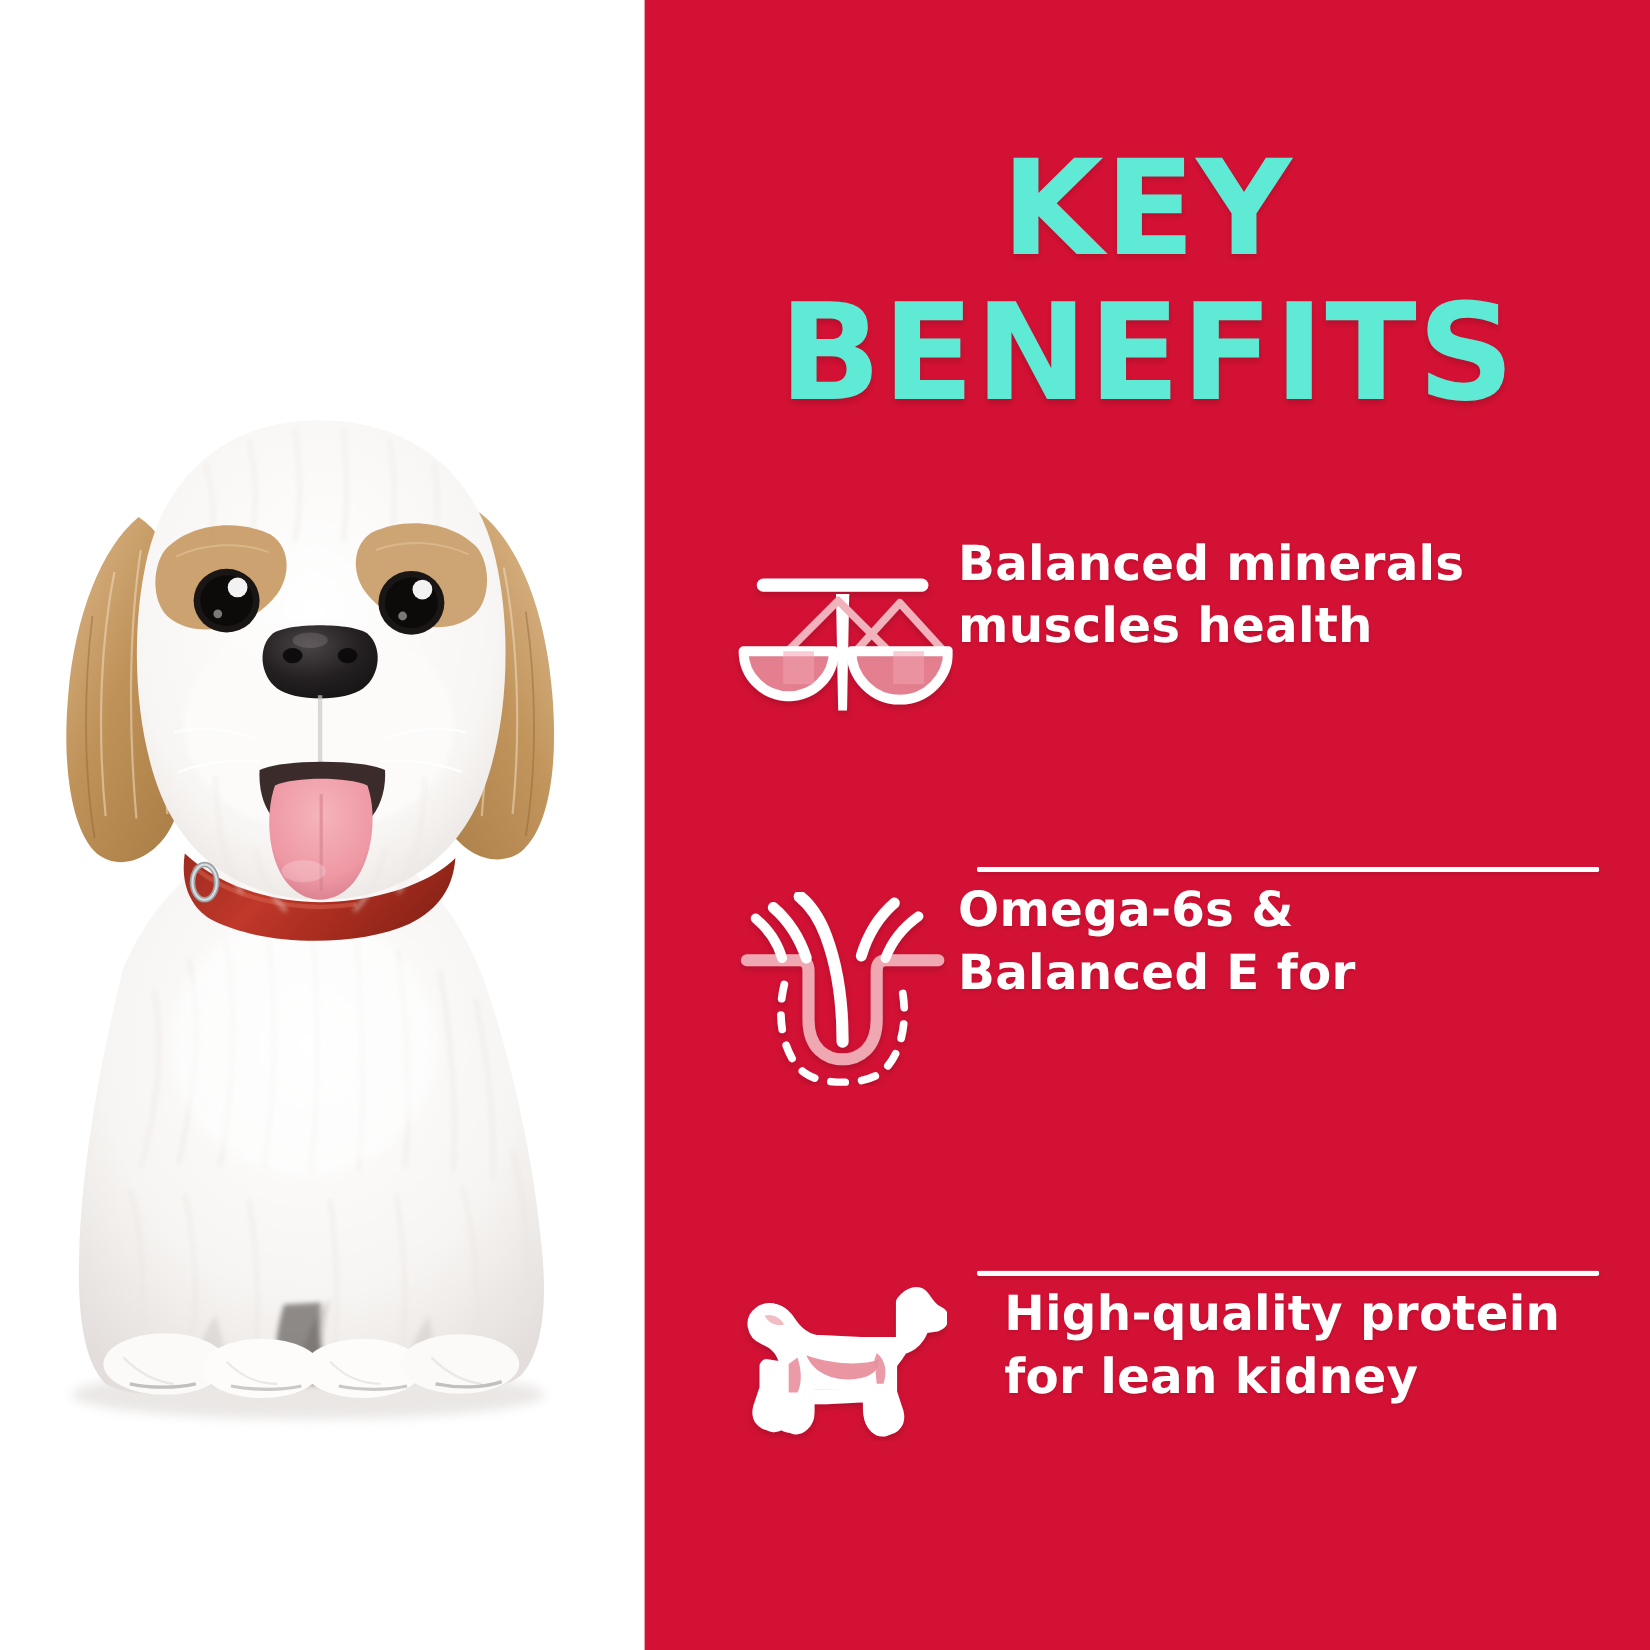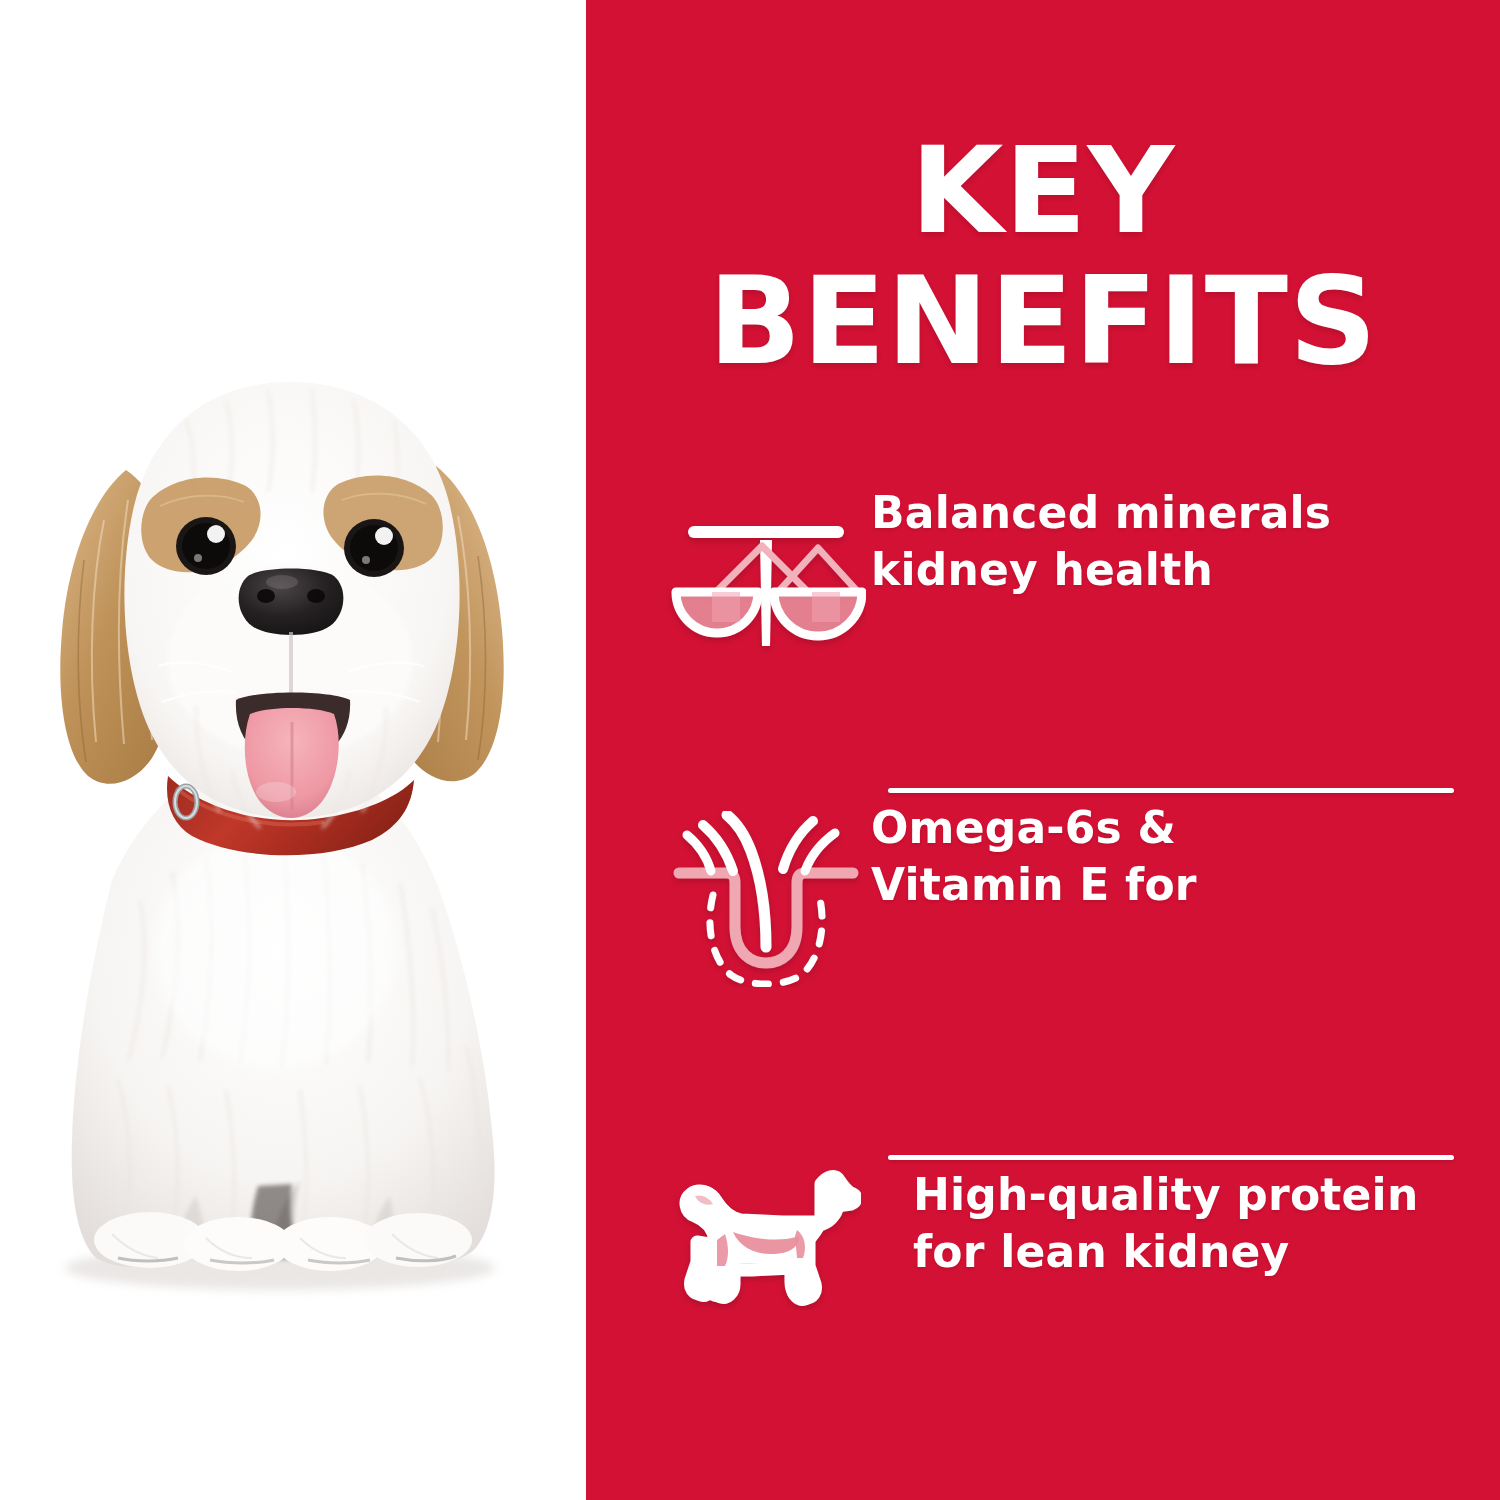--- a/index.html
+++ b/index.html
@@ -50,21 +50,21 @@
     height: 1500px;
     background: #d21134;
   }
 
   .panel-title {
     position: absolute;
     left: 0;
     top: 126px;
     width: 914px;
     text-align: center;
-    color: #ffffff;
+    color: #5eead4;
     font-family: "DejaVu Sans", "Liberation Sans", sans-serif;
     font-weight: 700;
     font-size: 120px;
     line-height: 1.08;
     letter-spacing: 1px;
     text-shadow: 0 3px 5px rgba(0,0,0,0.13);
   }
   .panel-title .title-line { display: block; white-space: nowrap; }
   .panel-title .title-line.l2 { font-size: 122px; }
 
@@ -382,21 +382,21 @@
               <path d="M108 88 L152 44 L196 88" stroke="#f2b2bb" stroke-width="7" fill="none" stroke-linejoin="round" stroke-linecap="round" opacity="0"></path>
               <path d="M112 88 L152 44 L192 88" stroke="#f2b2bb" stroke-width="7" fill="none" stroke-linejoin="round" stroke-linecap="round"></path>
               <path d="M112 88 L192 88 A 40 40 0 0 1 112 88 Z" fill="#e8919e" opacity="0.85"></path>
               <path d="M108 88 L196 88 A 44 44 0 0 1 108 88 Z" fill="none" stroke="#ffffff" stroke-width="9" stroke-linecap="round" stroke-linejoin="round"></path>
               <rect x="146" y="88" width="28" height="30" fill="#f2a3b0" opacity="0.55"></rect>
             </g>
           </svg>
         </div>
         <div class="benefit-text">
           <span class="tline">Balanced minerals</span>
-          <span class="tline">kidney health</span>
+          <span class="tline">muscles health</span>
         </div>
       </div>
 
       <div class="divider"></div>
 
       <div class="benefit-row row-2">
         <div class="benefit-icon">
           <svg width="190" height="176" viewBox="0 0 190 176" xmlns="http://www.w3.org/2000/svg">
             <defs>
               <filter id="ic2s" x="-25%" y="-25%" width="150%" height="150%">
@@ -424,21 +424,21 @@
               <path d="M62 60 C 56 42, 46 26, 32 14" stroke="#ffffff" stroke-width="10" fill="none" stroke-linecap="round"></path>
               <path d="M40 60 C 36 46, 28 34, 16 24" stroke="#ffffff" stroke-width="9" fill="none" stroke-linecap="round"></path>
 
               <path d="M112 58 C 118 38, 128 22, 142 10" stroke="#ffffff" stroke-width="10" fill="none" stroke-linecap="round"></path>
               <path d="M134 60 C 140 44, 150 32, 164 22" stroke="#ffffff" stroke-width="9" fill="none" stroke-linecap="round"></path>
             </g>
           </svg>
         </div>
         <div class="benefit-text">
           <span class="tline">Omega-6s &amp;</span>
-          <span class="tline">Vitamin E for</span>
+          <span class="tline">Balanced E for</span>
         </div>
       </div>
 
       <div class="divider"></div>
 
       <div class="benefit-row row-3">
         <div class="benefit-icon">
           <svg width="190" height="140" viewBox="0 0 190 140" xmlns="http://www.w3.org/2000/svg">
             <defs>
               <filter id="ic3s" x="-25%" y="-25%" width="150%" height="150%">

